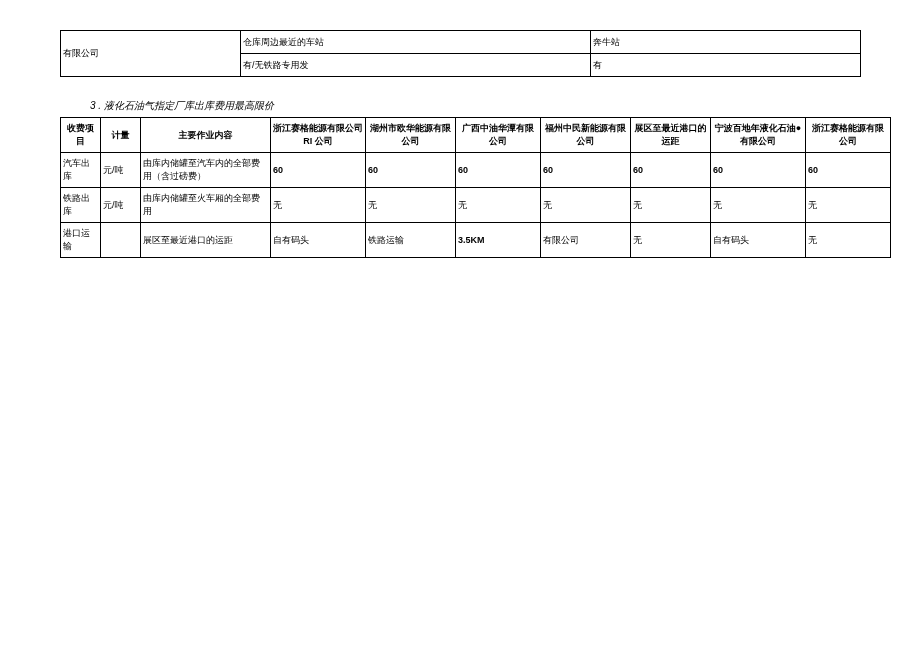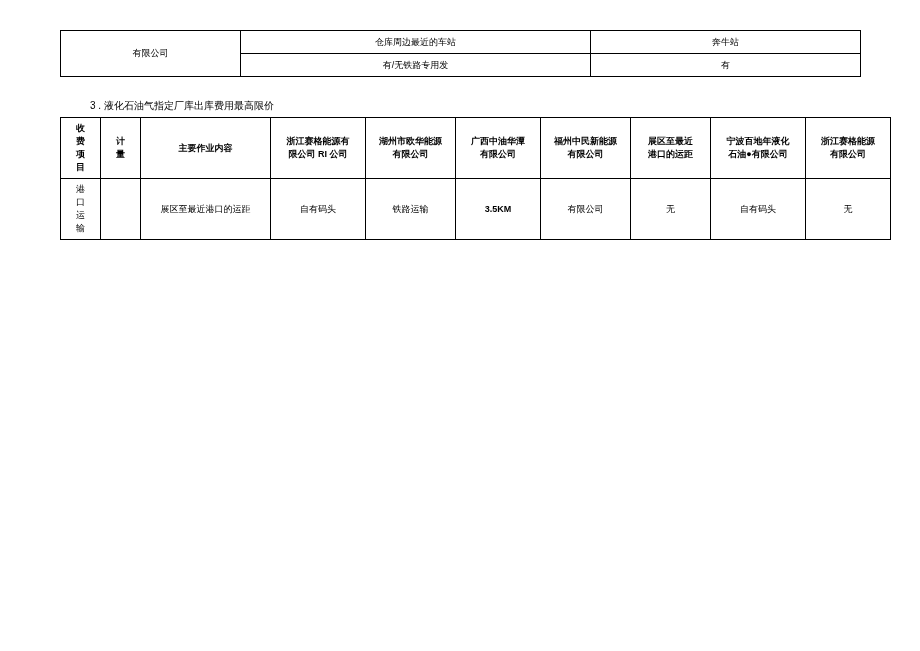--- a/index.html
+++ b/index.html
@@ -12,29 +12,29 @@
     width: 920px;
     box-sizing: border-box;
   }
   table {
     border-collapse: collapse;
     width: 100%;
     table-layout: fixed;
   }
   td, th {
     border: 1px solid #000;
-    text-align: center;
     vertical-align: middle;
-    padding: 4px 13px;
+    padding: 4px 2px;
     word-break: break-all;
   }
   .table1 td { height: 14px; }
   .section-title {
     font-size: 10px;
     margin: 22px 0 4px 30px;
+    font-style: italic;
   }
   .table2 th {
     font-weight: bold;
   }
   .bold { font-weight: bold; }
 </style>
 </head>
 <body>
 
 <table class="table1">
@@ -79,20 +79,44 @@
       <th>浙江赛格能源有限公司 RI 公司</th>
       <th>湖州市欧华能源有限公司</th>
       <th>广西中油华潭有限公司</th>
       <th>福州中民新能源有限公司</th>
       <th>展区至最近港口的运距</th>
       <th>宁波百地年液化石油●有限公司</th>
       <th>浙江赛格能源有限公司</th>
     </tr>
   </thead>
   <tbody id="t2body">
+  <tr>
+        <td>汽车出库</td>
+        <td>元/吨</td>
+        <td>由库内储罐至汽车内的全部费用（含过磅费）</td>
+        <td class="bold">60</td>
+        <td class="bold">60</td>
+        <td class="bold">60</td>
+        <td class="bold">60</td>
+        <td class="bold">60</td>
+        <td class="bold">60</td>
+        <td class="bold">60</td>
+      </tr>
+      <tr>
+        <td>铁路出库</td>
+        <td>元/吨</td>
+        <td>由库内储罐至火车厢的全部费用</td>
+        <td>无</td>
+        <td>无</td>
+        <td>无</td>
+        <td>无</td>
+        <td>无</td>
+        <td>无</td>
+        <td>无</td>
+      </tr>
       <tr>
         <td>港口运输</td>
         <td></td>
         <td>展区至最近港口的运距</td>
         <td>自有码头</td>
         <td>铁路运输</td>
         <td class="bold">3.5KM</td>
         <td>有限公司</td>
         <td>无</td>
         <td>自有码头</td>

